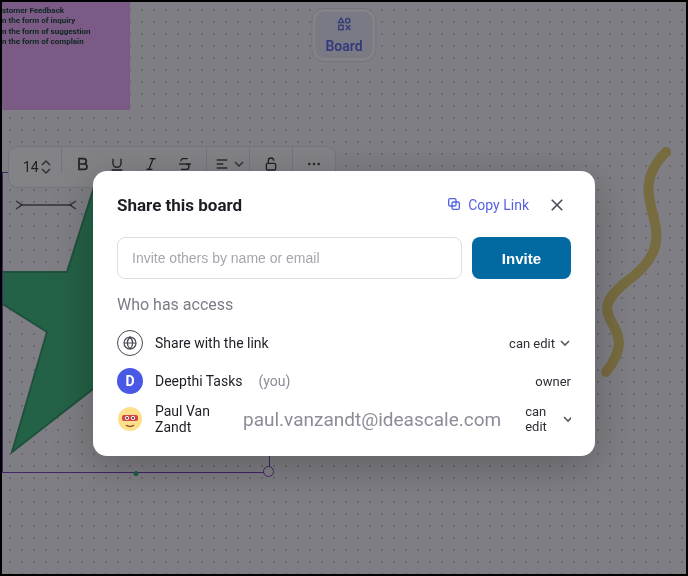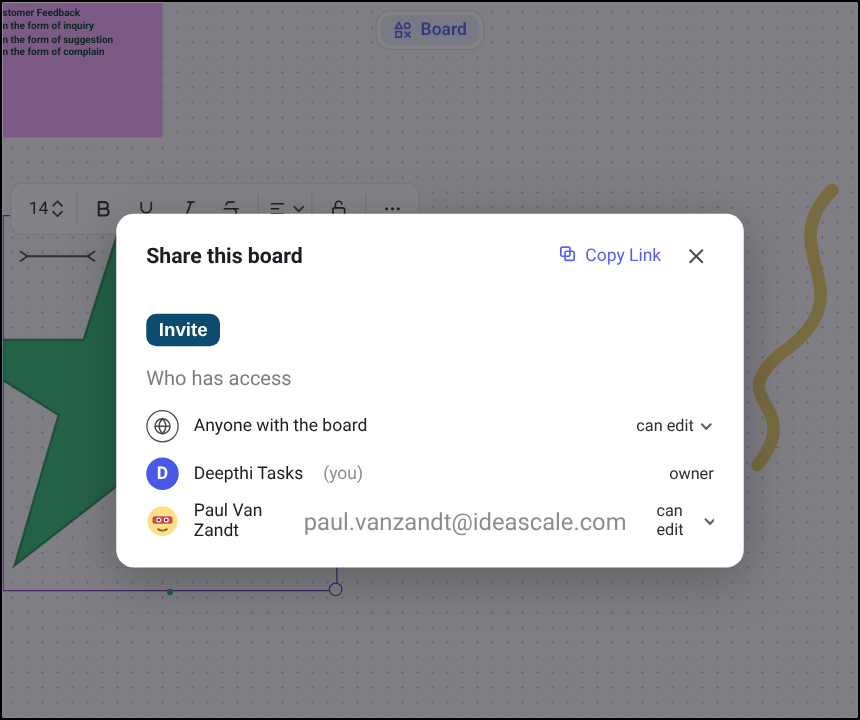--- a/index.html
+++ b/index.html
@@ -29,20 +29,21 @@
     padding: 3px;
   }
   .view-toggle .tab {
     display: flex; align-items: center; gap: 6px;
     padding: 4px 10px;
     border-radius: 9px;
     font-size: 14px;
     font-weight: 600;
     cursor: pointer;
     color: #3f3f4a;
+    flex-direction: column;
   }
   .view-toggle .tab.active {
     color: #5b68e8;
     background: #eceef9;
   }
   .view-toggle .icon { display: inline-flex; }
   
   .note {
     position: absolute; top: 0; left: 0;
     width: 128px; height: 108px;
@@ -71,21 +72,21 @@
   }
   
   .scribble {
     position:absolute; top:140px; right:-10px;
   }
   
   .arrow { position:absolute; top:196px; left:12px; }
   
   .toolbar {
     position:absolute; top:144px; left:6px;
-    display:flex; align-items:center;
+    display:flex; 
     background:#fff; border:1px solid #e4e4ea; border-radius:10px;
     height:42px; padding:0 4px;
   }
   .tb-div { width:1px; height:26px; background:#e4e4ea; margin:0 4px; }
   .tb-btn {
     width:34px; height:34px; display:flex; align-items:center; justify-content:center;
     border-radius:6px; cursor:pointer; color:#3b3b44;
   }
   .font-size {
     display:flex; align-items:center; gap:2px;
@@ -100,38 +101,38 @@
   }
   .modal {
     position:absolute; top:169px; left:50%; transform:translateX(-50%);
     width:502px;
     background:#fff;
     border-radius:14px;
     box-shadow: 0 10px 40px rgba(0,0,0,0.25);
     padding: 20px 24px 18px 24px;
   }
   .modal-head {
-    display:flex; align-items:center; margin-bottom:32px;
+    display:flex; align-items:center; margin-bottom:18px;
   }
   .modal-title { font-size:17px; font-weight:700; color:#1d1d25; flex:1; }
   .copy-link {
     display:flex; align-items:center; gap:6px;
     color:#5563e3; font-size:14px; font-weight:400; cursor:pointer;
     margin-right:14px;
   }
   .close-x { width:28px; height:28px; display:flex; align-items:center; justify-content:center; cursor:pointer; color:#4a4a55; }
   .invite-row { display:flex; gap:10px; margin-bottom:16px; }
   .invite-input {
     flex:1; height:42px; border:1px solid #dedee4; border-radius:8px;
     padding:0 14px; font-size:14px; color:#333;
   }
   .invite-input::placeholder { color:#a5a5b0; }
   .invite-btn {
-    height:26px; padding:0 10px; border:none; border-radius:8px;
-    background:#0c4a6e; color:#fff; font-size:15px; font-weight:600; cursor:pointer;
+    height:42px; padding:0 30px; border:none; border-radius:8px;
+    background:#0369a1; color:#fff; font-size:15px; font-weight:600; cursor:pointer;
   }
   .section-label { font-size:16px; color:#7c7c88; margin-bottom:10px; }
   .access-row {
     display:flex; align-items:center; height:38px; gap:12px;
   }
   .access-avatar {
     width:26px; height:26px; border-radius:50%;
     display:flex; align-items:center; justify-content:center;
     flex-shrink:0;
   }
@@ -268,33 +269,34 @@
     </div>
     <div class="close-x">
       <svg width="18" height="18" viewBox="0 0 24 24" fill="none" stroke="#4a4a55" stroke-width="2.2">
           <line x1="5" y1="5" x2="19" y2="19"></line>
           <line x1="19" y1="5" x2="5" y2="19"></line>
         </svg>
     </div>
   </div>
 
   <div class="invite-row">
+    <input class="invite-input" placeholder="Invite others by name or email" style="">
     <button class="invite-btn">Invite</button>
   </div>
 
   <div class="section-label">Who has access</div>
 
   <div class="access-row">
     <div class="access-avatar globe">
       <svg width="16" height="16" viewBox="0 0 24 24" fill="none" stroke="#474752" stroke-width="1.8">
           <circle cx="12" cy="12" r="9"></circle>
           <path d="M3 12h18M12 3c2.5 2.5 4 5.5 4 9s-1.5 6.5-4 9c-2.5-2.5-4-5.5-4-9s1.5-6.5 4-9z"></path>
         </svg>
     </div>
-    <span class="access-name">Anyone with the board</span>
+    <span class="access-name">Share with the link</span>
     <span class="spacer"></span>
     <span class="role">
       <span>can edit</span>
       <svg class="chev" width="12" height="12">
           <polyline points="2,4 6,8 10,4" fill="none" stroke="#5a5a65" stroke-width="1.6"></polyline>
         </svg>
     </span>
   </div>
 
   <div class="access-row">

